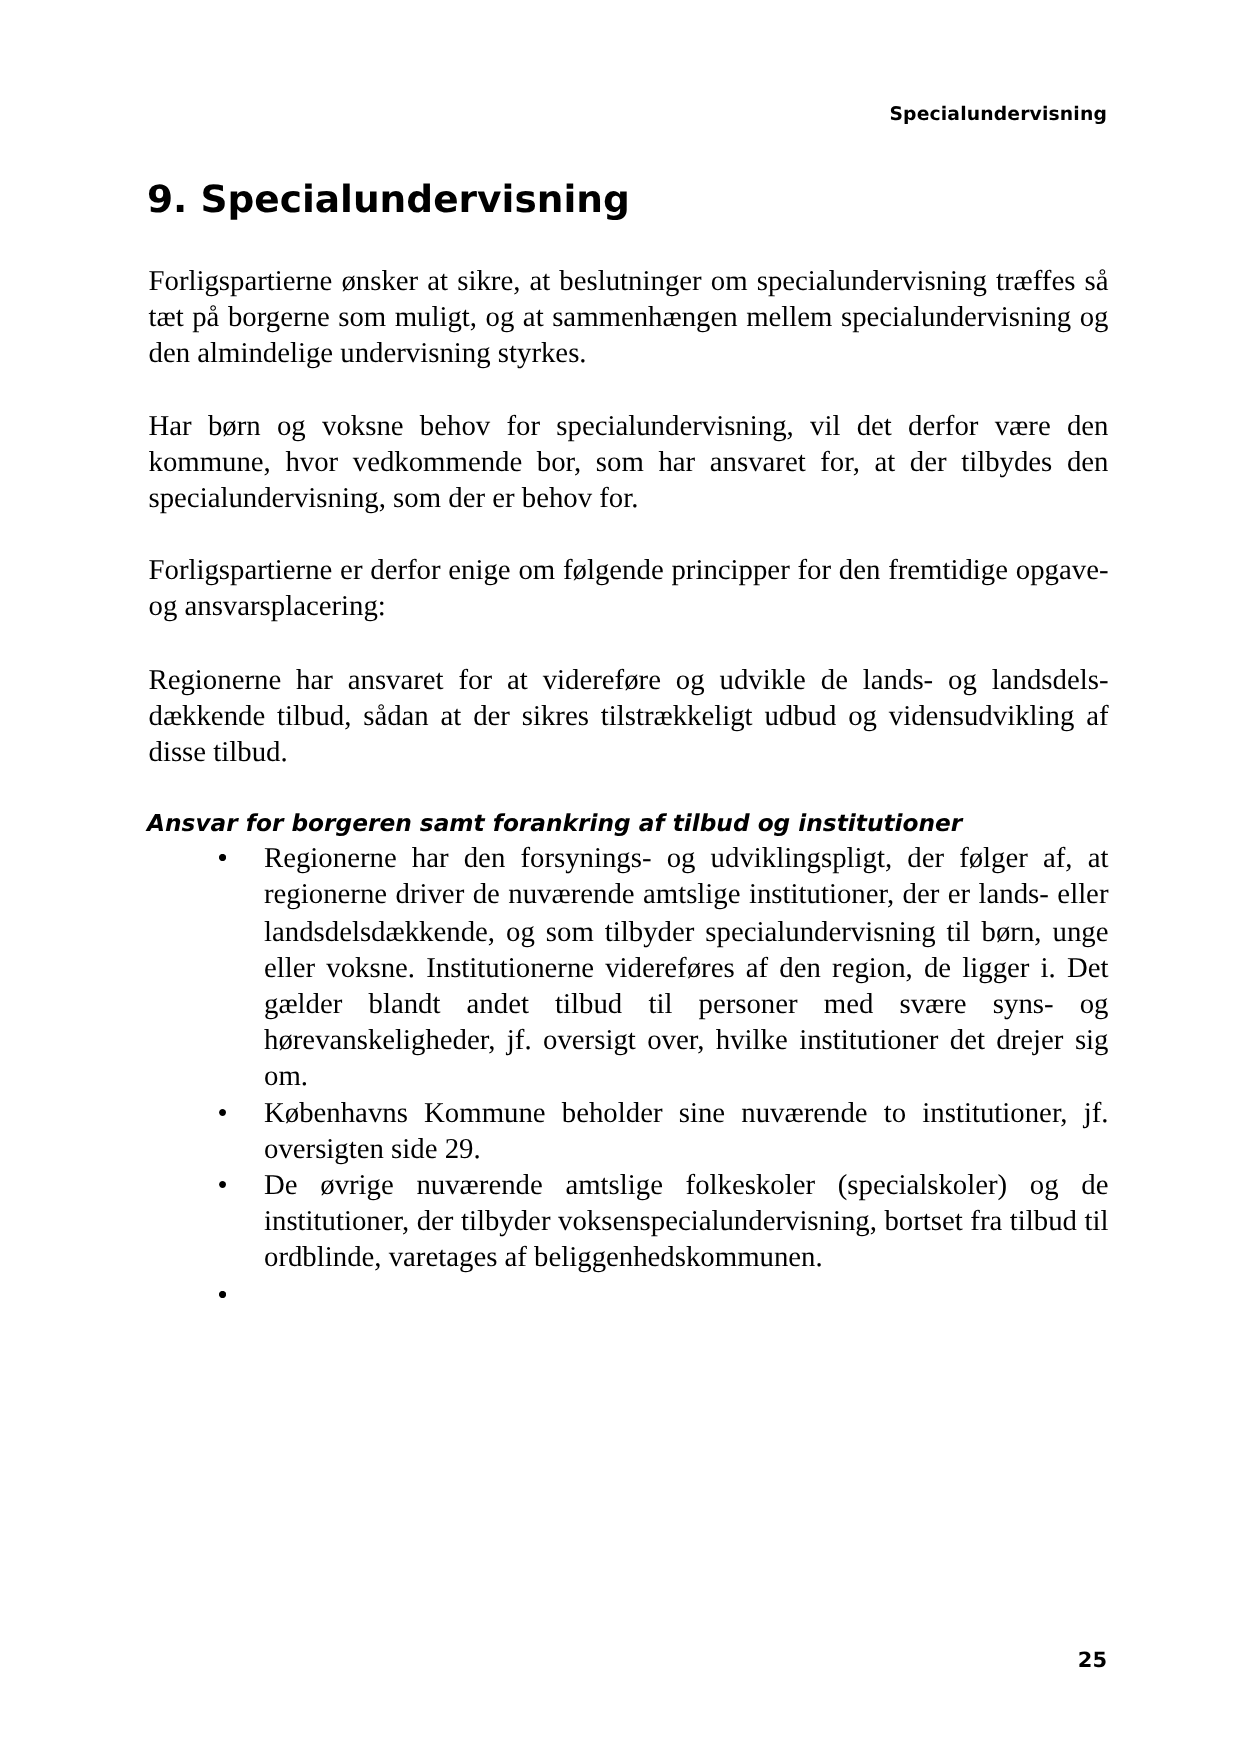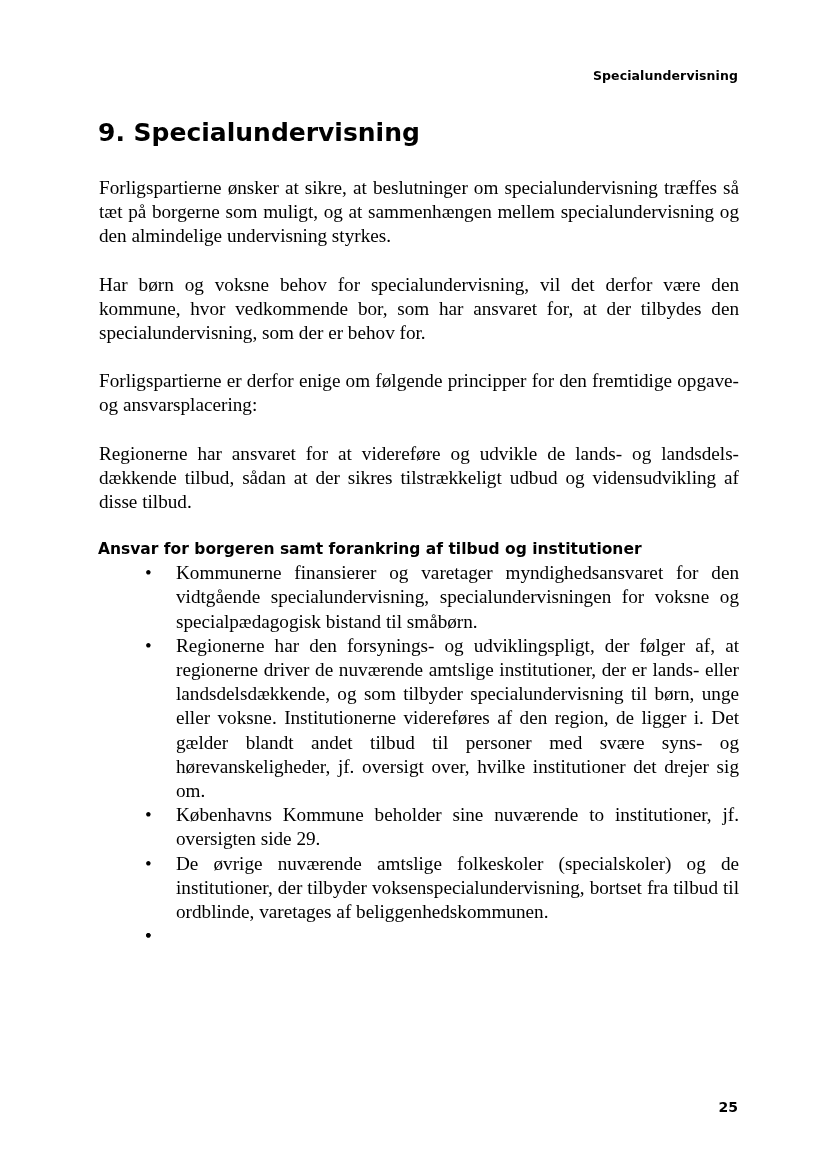--- a/index.html
+++ b/index.html
@@ -13,21 +13,21 @@
     position: absolute; top: 118px; left: 98px; margin: 0;
     font-family: "DejaVu Sans", sans-serif; font-weight: bold; font-size: 25px;
   }
   .body {
     position: absolute; top: 176px; left: 99px; width: 640px;
     font-family: "Liberation Serif", serif; font-size: 19.2px; line-height: 24.2px;
   }
   .body p { margin: 0 0 24px 0; text-align: justify; }
   .section-heading {
     font-family: "DejaVu Sans", sans-serif; font-weight: bold; font-size: 15.5px;
-    line-height: 24px; margin: -1px 0 0 -1px;
+    line-height: 24px; margin: -1px 0 0 -1px; font-style: italic;
   }
   ul.bullets { list-style: none; margin: 0; padding: 0; }
   ul.bullets li { position: relative; padding-left: 77px; text-align: justify; }
   ul.bullets li .bullet { position: absolute; left: 46px; top: 0; }
   .page-number {
     position: absolute; top: 1099px; right: 89px;
     font-family: "DejaVu Sans", sans-serif; font-weight: bold; font-size: 14px;
   }
 </style>
 </head>
@@ -38,21 +38,21 @@
 <h1 class="chapter-title">9. Specialundervisning</h1>
 
 <div class="body">
   <p>Forligspartierne ønsker at sikre, at beslutninger om specialundervisning træffes så tæt på borgerne som muligt, og at sammenhængen mellem speci­alundervisning og den almindelige undervisning styrkes.</p>
   <p>Har børn og voksne behov for specialundervisning, vil det derfor være den kommune, hvor vedkommende bor, som har ansvaret for, at der tilbydes den specialundervisning, som der er behov for.</p>
   <p>Forligspartierne er derfor enige om følgende principper for den fremtidige opgave- og ansvarsplacering:</p>
   <p>Regionerne har ansvaret for at videreføre og udvikle de lands- og landsdels­dækkende tilbud, sådan at der sikres tilstrækkeligt udbud og vidensud­vikling af disse tilbud.</p>
 
   <div class="section-heading">Ansvar for borgeren samt forankring af tilbud og institutioner</div>
   <ul class="bullets">
-    <li><span class="bullet">•</span><span>Kommunerne finansierer og varetager myndighedsansvaret for den vidtgående specialundervisning, specialundervisningen for voksne og specialpædagogisk bistand til småbørn.</span></li>
+    <li><span class="bullet">•</span></li>
     <li><span class="bullet">•</span><span>Regionerne har den forsynings- og udviklingspligt, der følger af, at regionerne driver de nuværende amtslige institutioner, der er lands- eller landsdelsdækkende, og som tilbyder specialundervis­ning til børn, unge eller voksne. Institutionerne videreføres af den region, de ligger i. Det gælder blandt andet tilbud til personer med svære syns- og hørevanskeligheder, jf. oversigt over, hvilke insti­tutioner det drejer sig om.</span></li>
     <li><span class="bullet">•</span><span>Københavns Kommune beholder sine nuværende to institutioner, jf. oversigten side 29.</span></li>
     <li><span class="bullet">•</span><span>De øvrige nuværende amtslige folkeskoler (specialskoler) og de institutioner, der tilbyder voksenspecialundervisning, bortset fra tilbud til ordblinde, varetages af beliggenhedskommunen.</span></li>
     <li><span class="bullet">•</span></li>
     <li><span class="bullet">•</span></li>
   </ul>
 </div>
 
 <div class="page-number">25</div>
 

